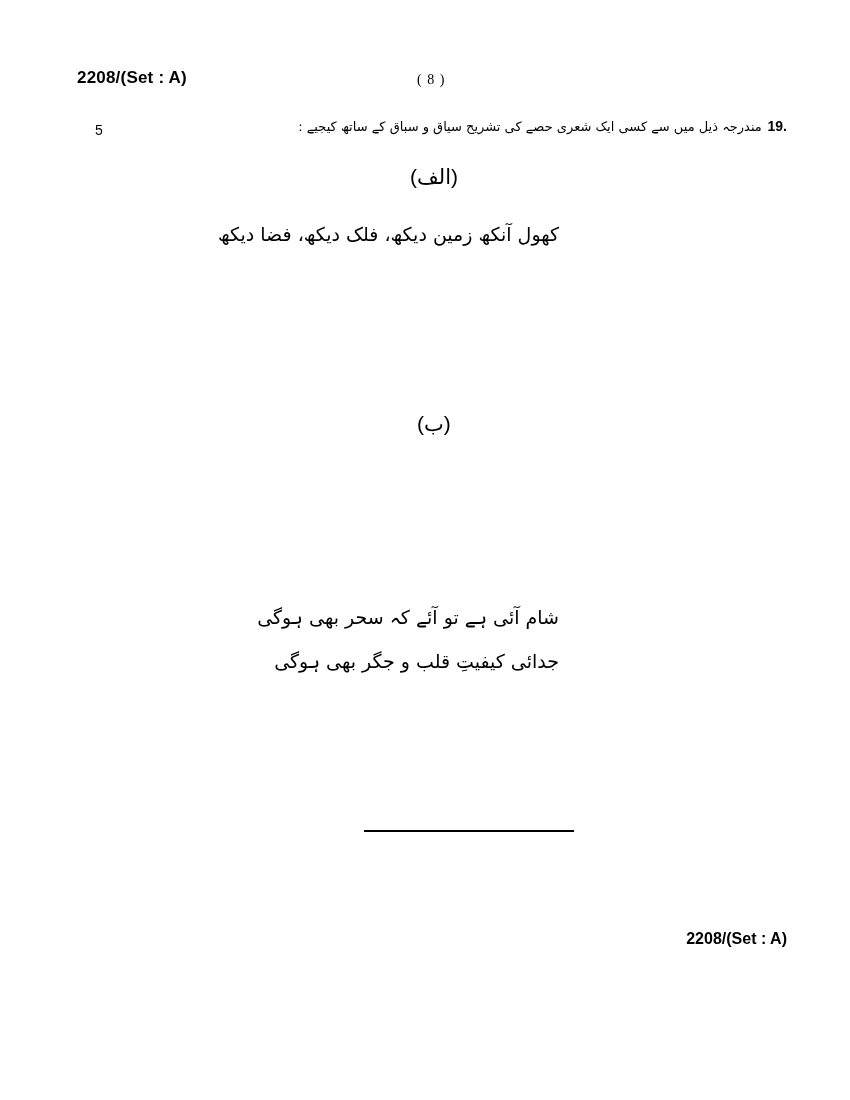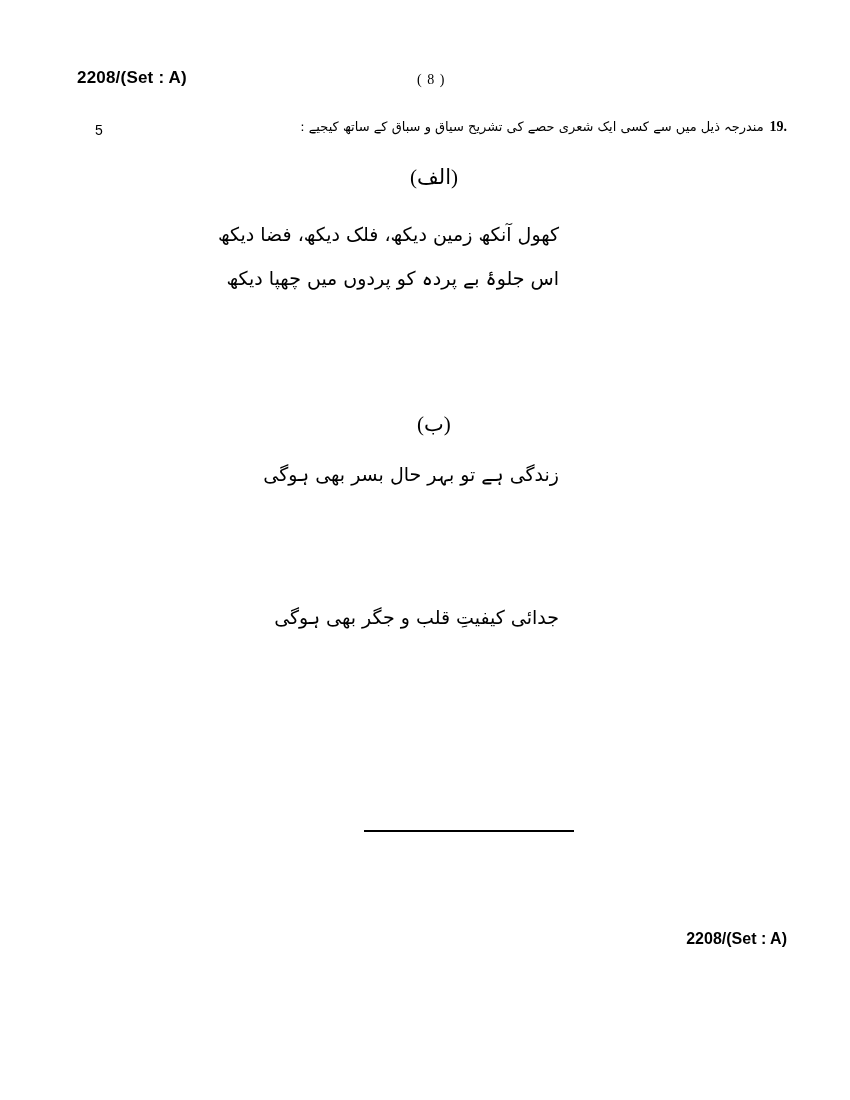--- a/index.html
+++ b/index.html
@@ -61,39 +61,39 @@
     position: absolute;
     right: 72px;
     top: 114px;
     direction: rtl;
     text-align: right;
     font-size: 18px;
     white-space: nowrap;
     font-family: "DejaVu Sans", sans-serif;
   }
   .q-num {
-    font-family: Liberation Serif, serif;
+    font-family: Liberation Sans, sans-serif;
     font-weight: bold;
     font-size: 14px;
     direction: ltr;
     unicode-bidi: embed;
   }
   .q-text {
     font-size: 13px;
     margin-left: 44px;
   }
 
   
   .urdu-center {
     position: absolute;
     direction: rtl;
     text-align: center;
     width: 714px;
     left: 68px;
-    font-family: Liberation Serif, serif;
+    font-family: Liberation Sans, sans-serif;
   }
   .label-alif { top: 165px; font-size: 21px; }
   .label-be   { top: 412px; font-size: 21px; }
 
   .verse-block {
     position: absolute;
     direction: rtl;
     text-align: right;
     font-family: "DejaVu Sans", sans-serif;
     font-size: 19px;
@@ -155,30 +155,27 @@
 
   <div class="q-line">
     <span class="q-num">19.</span>
     <span class="q-text">مندرجہ ذیل میں سے کسی ایک شعری حصے کی تشریح سیاق و سباق کے ساتھ کیجیے :</span>
   </div>
 
   <div class="urdu-center label-alif">(الف)</div>
 
   <div class="verse-block verse-a">
     <div class="verse-line">کھول آنکھ زمین دیکھ، فلک دیکھ، فضا دیکھ</div>
-    <div class="verse-line">اس جلوۂ بے پردہ کو پردوں میں چھپا دیکھ</div>
   </div>
 
   <div class="urdu-center label-be">(ب)</div>
 
-  <div class="verse-block verse-b1">
-    <div class="verse-line">زندگی ہے تو بہر حال بسر بھی ہوگی</div>
-  </div>
 
   <div class="verse-block verse-b2">
+    <div class="verse-line">شام آئی ہے تو آئے کہ سحر بھی ہوگی</div>
     <div class="verse-line">جدائی کیفیتِ قلب و جگر بھی ہوگی</div>
   </div>
 
   <div class="rule"></div>
 
   <div class="footer-code">2208/(Set : A)</div>
 
 </div>
 
 </body></html>

